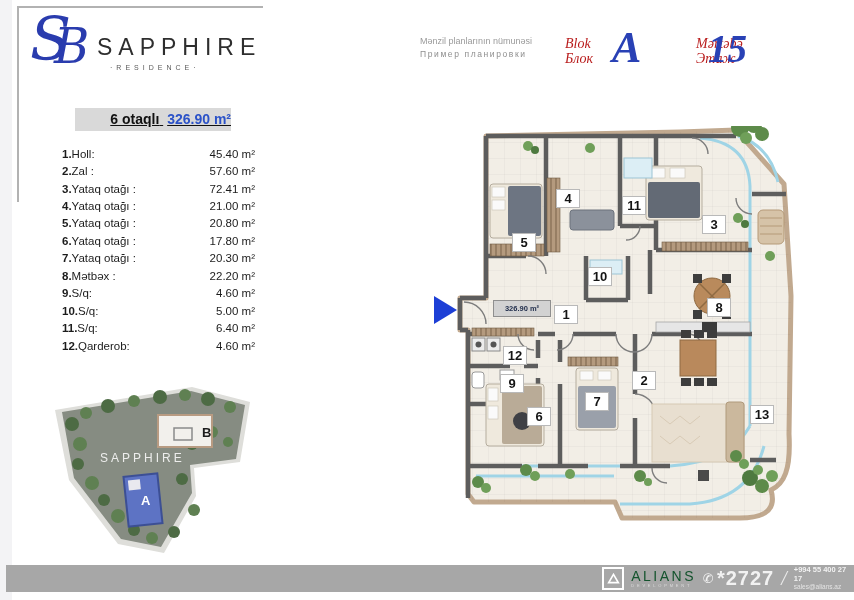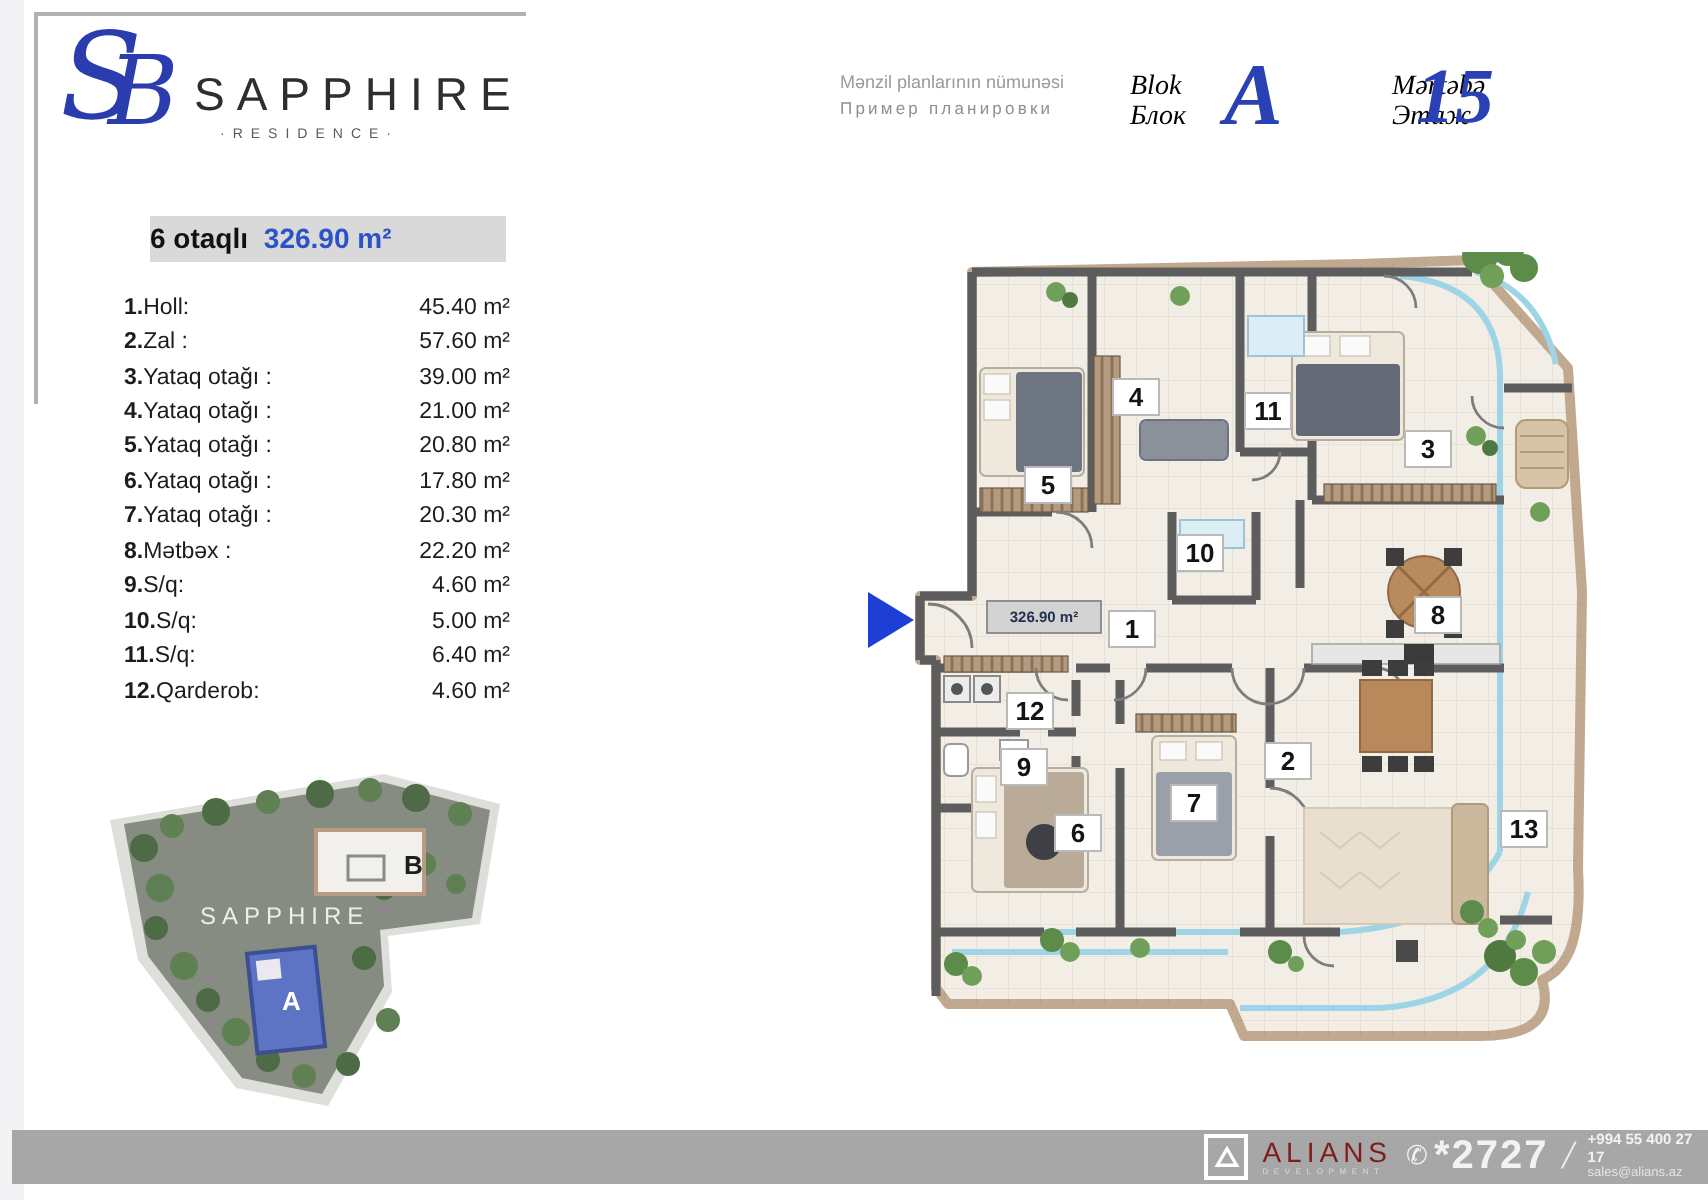--- a/index.html
+++ b/index.html
@@ -11,36 +11,36 @@
   .frame-left{position:absolute;left:17px;top:6px;width:2px;height:196px;background:#b2b2b2;}
 
   
   .mono{position:absolute;left:30px;top:12px;width:70px;height:70px;}
   .mono .s{position:absolute;left:0px;top:-8px;font:italic 400 60px "DejaVu Serif",serif;color:#2a3cae;}
   .mono .b{position:absolute;left:24px;top:6px;font:italic 400 48px "DejaVu Serif",serif;color:#2a3cae;}
   .brandname{position:absolute;left:97px;top:34px;font-size:23px;letter-spacing:6px;color:#2e2e2e;}
   .brandsub{position:absolute;left:110px;top:64px;font-size:7px;letter-spacing:4px;color:#5a5a5a;}
 
   
-  .badge{position:absolute;left:75px;top:108px;width:178px;height:23px;background:#d9d9d9;
-         text-align:left;line-height:23px;font-size:14px;font-weight:bold;color:#111;}
+  .badge{position:absolute;left:75px;top:108px;width:156px;height:23px;background:#d9d9d9;
+         text-align:right;line-height:23px;font-size:14px;font-weight:bold;color:#111;text-decoration:underline;}
   .badge .area{color:#2b52c8;margin-left:4px;}
 
   
   .roomlist{position:absolute;left:62px;top:145px;width:193px;}
   .room-row{display:flex;height:17.45px;align-items:center;font-size:11.5px;color:#1c1c1c;}
   .room-row .rn{font-weight:bold;}
   .room-row .rname{flex:1;}
   .room-row .rarea{text-align:right;white-space:nowrap;}
 
   
   .note{position:absolute;left:420px;top:36px;width:150px;color:#9a9a9a;}
   .note .l1{font-size:9px;}
   .note .l2{font-size:8.5px;letter-spacing:1.6px;margin-top:3px;color:#8f8f8f;}
-  .lbl2{position:absolute;font:italic 400 14px "Liberation Serif",serif;color:#000000;line-height:1.1;}
+  .lbl2{position:absolute;font:italic 400 14px "Liberation Serif",serif;color:#b91c1c;line-height:1.1;}
   .blok{left:565px;top:36px;}
   .mertebe{left:652px;top:36px;margin-left:44px;}
   .bigval{position:absolute;font:italic 700 44px "Liberation Serif",serif;color:#2941b5;}
   .bigA{left:612px;top:22px;}
   .big14{left:708px;top:26px;font-size:39px;}
 
   
   .plan{position:absolute;left:440px;top:126px;width:362px;height:414px;}
   .chip{position:absolute;background:#ffffff;border:1px solid #b9b9b9;height:17px;line-height:17px;
         min-width:16px;padding:0 3px;text-align:center;font-weight:bold;font-size:13px;color:#141414;}
@@ -50,21 +50,21 @@
        border-top:14px solid transparent;border-bottom:14px solid transparent;border-left:23px solid #1d3fd6;}
 
   
   .siteplan{position:absolute;left:42px;top:382px;width:240px;height:173px;}
 
   
   .footer{position:absolute;left:6px;top:565px;width:848px;height:27px;background:#a7a7a7;}
   .footer-content{position:absolute;left:596px;top:0;height:27px;display:flex;align-items:center;gap:7px;color:#f2f2f2;}
   .alogo{width:19px;height:19px;border:2px solid #fff;display:flex;align-items:center;justify-content:center;}
   .brandtxt{line-height:1;}
-  .brandtxt .b1{font-size:14px;letter-spacing:2.5px;color:#7f1d1d;}
+  .brandtxt .b1{font-size:14px;letter-spacing:2.5px;color:#14532d;}
   .brandtxt .b2{font-size:4px;letter-spacing:2.8px;color:#dcdcdc;margin-top:1px;}
   .callwrap{display:flex;align-items:center;gap:3px;}
   .phoneglyph{font-family:"DejaVu Sans",sans-serif;font-size:13px;}
   .callshort{font-size:20px;font-weight:bold;letter-spacing:1px;}
   .slash{font:italic 400 20px "Liberation Serif",serif;color:#eee;}
   .contact{line-height:1.15;}
   .contact .ph{font-size:7.5px;font-weight:bold;}
   .contact .em{font-size:6.5px;color:#e4e4e4;}
 </style>
 </head>
@@ -94,21 +94,21 @@
         <span class="rarea">45.40 m²</span>
       </div>
     <div class="room-row">
         <span class="rn">2.</span>
         <span class="rname">Zal :</span>
         <span class="rarea">57.60 m²</span>
       </div>
     <div class="room-row">
         <span class="rn">3.</span>
         <span class="rname">Yataq otağı :</span>
-        <span class="rarea">39.00 m²</span>
+        <span class="rarea">72.41 m²</span>
       </div>
     <div class="room-row">
         <span class="rn">4.</span>
         <span class="rname">Yataq otağı :</span>
         <span class="rarea">21.00 m²</span>
       </div>
     <div class="room-row">
         <span class="rn">5.</span>
         <span class="rname">Yataq otağı :</span>
         <span class="rarea">20.80 m²</span>

